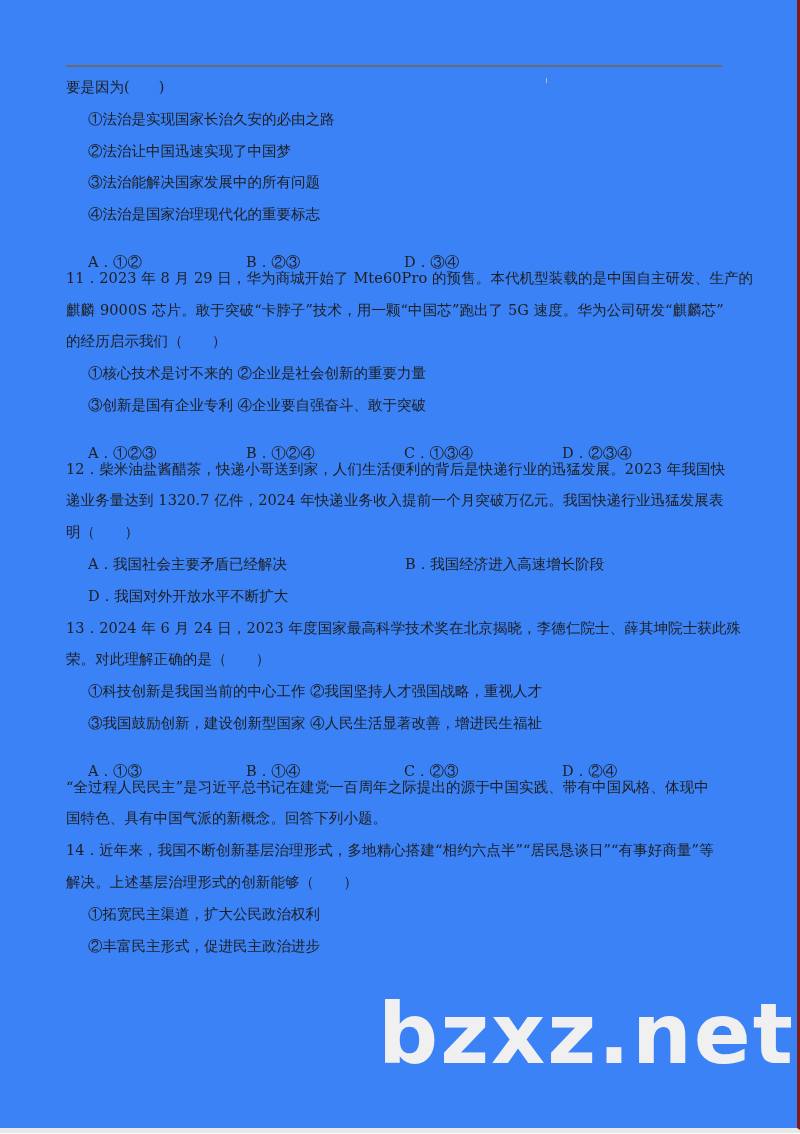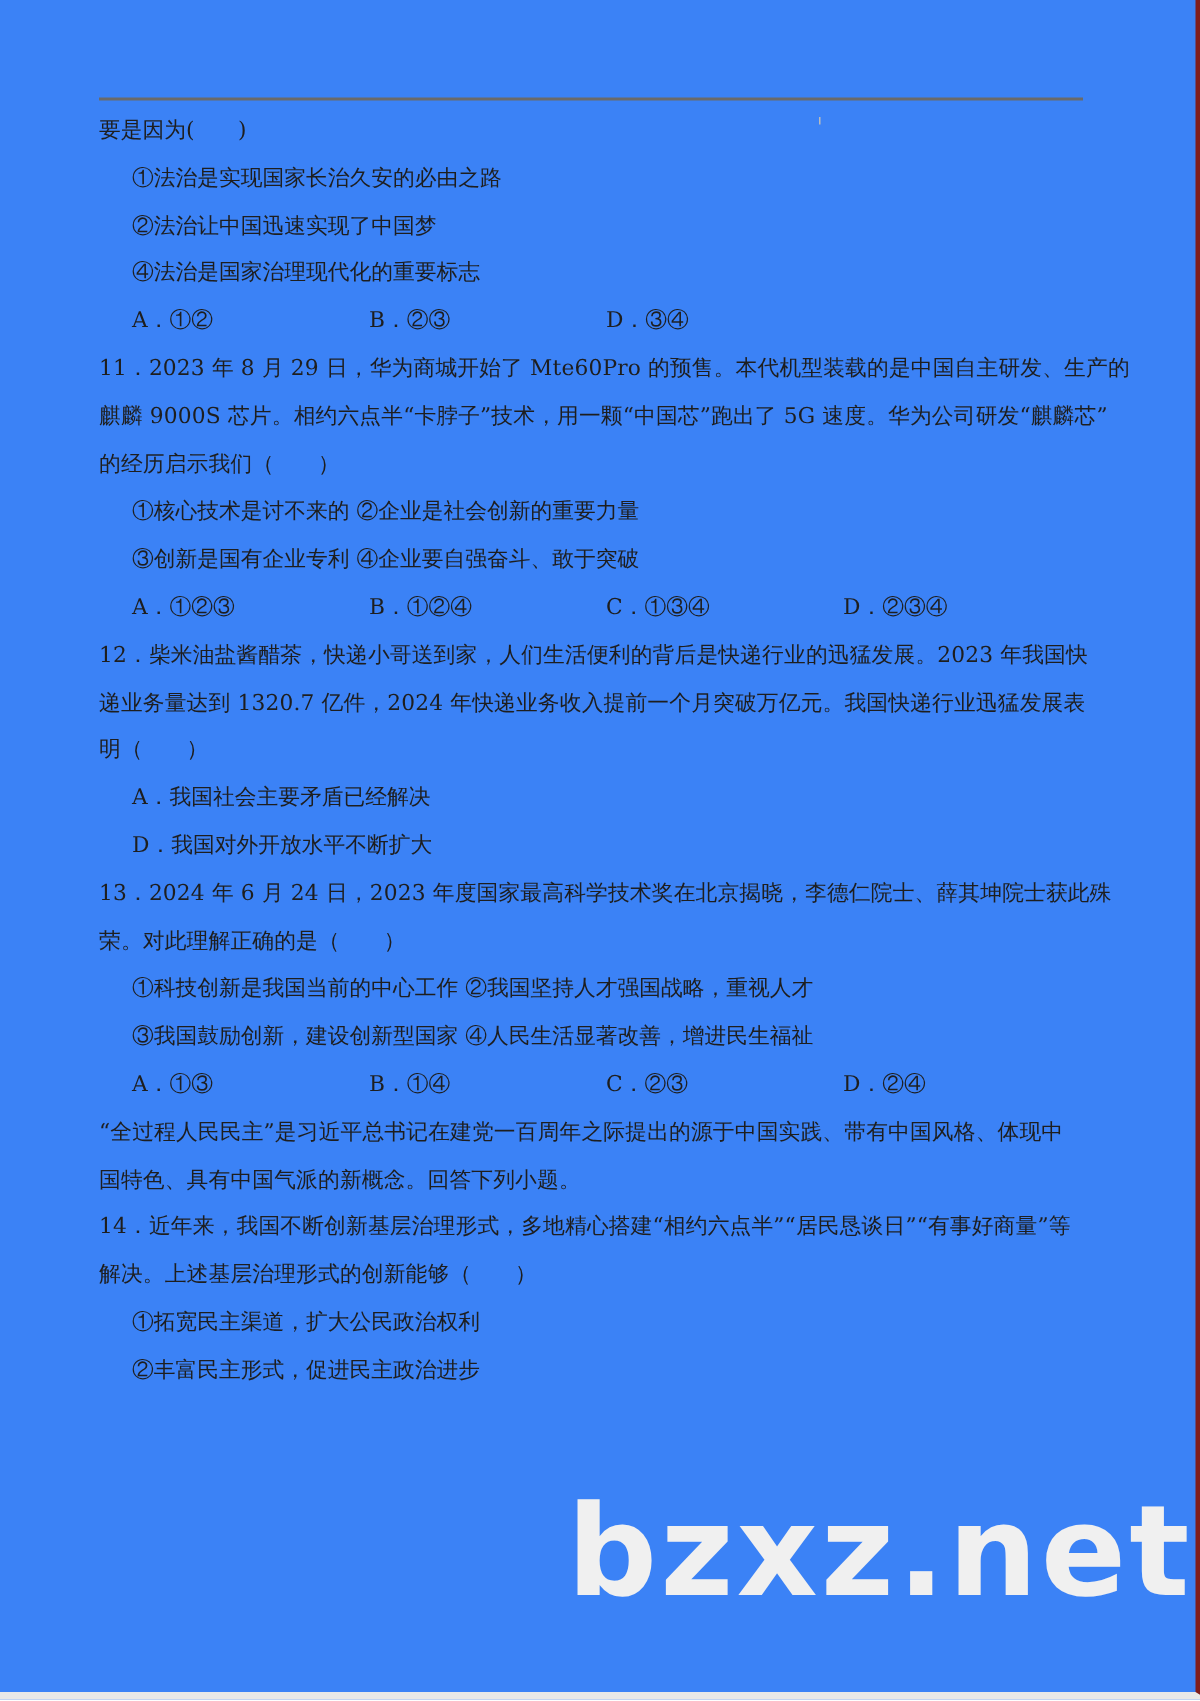--- a/index.html
+++ b/index.html
@@ -53,21 +53,21 @@
       white-space: nowrap;
       height: 31.8px;
     }
     .indent { padding-left: 22px; }
     .opts4 {
       display: flex;
       padding-left: 22px;
       height: 31.8px;
       white-space: nowrap;
     }
-    .opts4 > span { width: 158px; display: inline-block; }
+    .opts4 > span { width: 158px; display: inline-block; margin-top: 16px; }
     .opts2 {
       display: flex;
       padding-left: 22px;
       height: 31.8px;
       white-space: nowrap;
     }
     .opts2 > span { width: 317px; display: inline-block; }
     .q-line { white-space: nowrap; height: 31.8px; letter-spacing: 0.1px; }
     .watermark {
       position: absolute;
@@ -88,48 +88,50 @@
 <div class="page">
   <div class="top-rule"></div>
   <div class="stray-mark"></div>
 
   <div class="content">
 
     <div>
       <div class="line">要是因为(　　)</div>
       <div class="line indent">①法治是实现国家长治久安的必由之路</div>
       <div class="line indent">②法治让中国迅速实现了中国梦</div>
+      <div class="line indent">③法治能解决国家发展中的所有问题</div>
       <div class="line indent">④法治是国家治理现代化的重要标志</div>
       <div class="opts4">
         <span>A．①②</span>
         <span>B．②③</span>
         <span>D．③④</span>
       </div>
     </div>
 
     <div>
       <div class="q-line">11．2023 年 8 月 29 日，华为商城开始了 Mte60Pro 的预售。本代机型装载的是中国自主研发、生产的</div>
-      <div class="q-line">麒麟 9000S 芯片。相约六点半“卡脖子”技术，用一颗“中国芯”跑出了 5G 速度。华为公司研发“麒麟芯”</div>
+      <div class="q-line">麒麟 9000S 芯片。敢于突破“卡脖子”技术，用一颗“中国芯”跑出了 5G 速度。华为公司研发“麒麟芯”</div>
       <div class="q-line">的经历启示我们（　　）</div>
       <div class="line indent">①核心技术是讨不来的 ②企业是社会创新的重要力量</div>
       <div class="line indent">③创新是国有企业专利 ④企业要自强奋斗、敢于突破</div>
       <div class="opts4">
         <span>A．①②③</span>
         <span>B．①②④</span>
         <span>C．①③④</span>
         <span>D．②③④</span>
       </div>
     </div>
 
     <div>
       <div class="q-line">12．柴米油盐酱醋茶，快递小哥送到家，人们生活便利的背后是快递行业的迅猛发展。2023 年我国快</div>
       <div class="q-line">递业务量达到 1320.7 亿件，2024 年快递业务收入提前一个月突破万亿元。我国快递行业迅猛发展表</div>
       <div class="q-line">明（　　）</div>
       <div class="opts2">
         <span>A．我国社会主要矛盾已经解决</span>
+        <span>B．我国经济进入高速增长阶段</span>
       </div>
       <div class="opts2">
         <span>D．我国对外开放水平不断扩大</span>
       </div>
     </div>
 
     <div>
       <div class="q-line">13．2024 年 6 月 24 日，2023 年度国家最高科学技术奖在北京揭晓，李德仁院士、薛其坤院士获此殊</div>
       <div class="q-line">荣。对此理解正确的是（　　）</div>
       <div class="line indent">①科技创新是我国当前的中心工作 ②我国坚持人才强国战略，重视人才</div>

